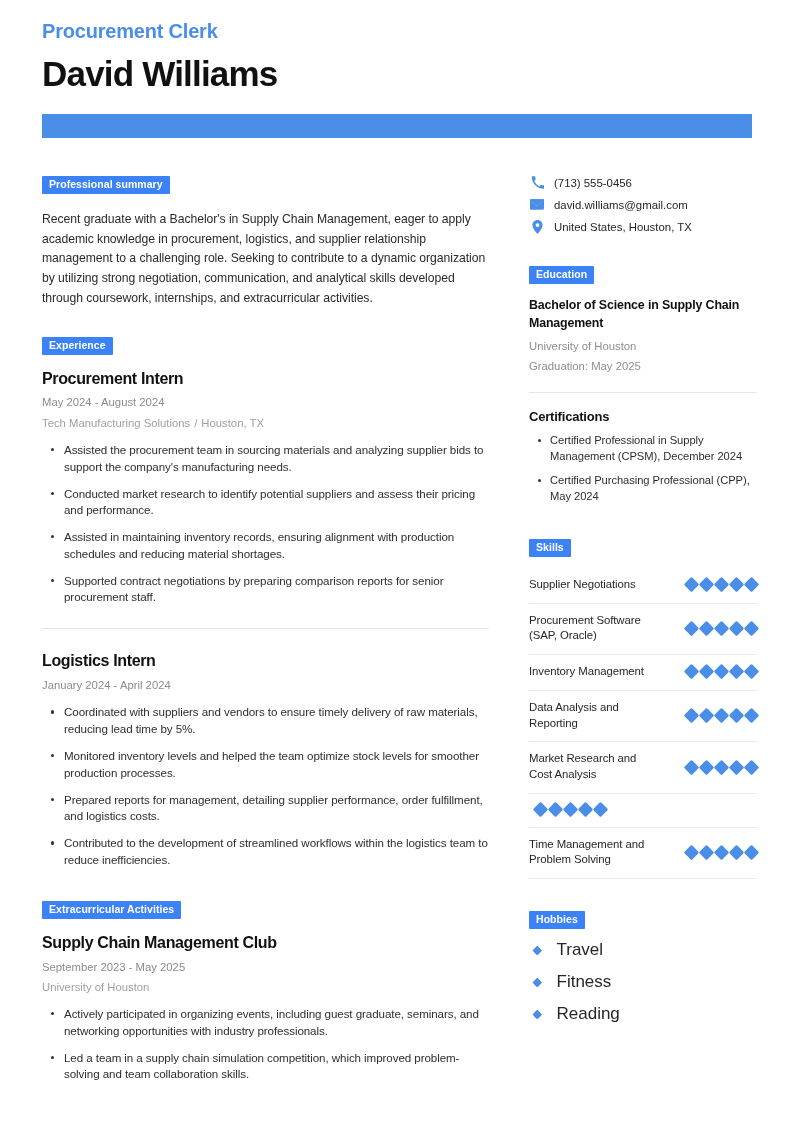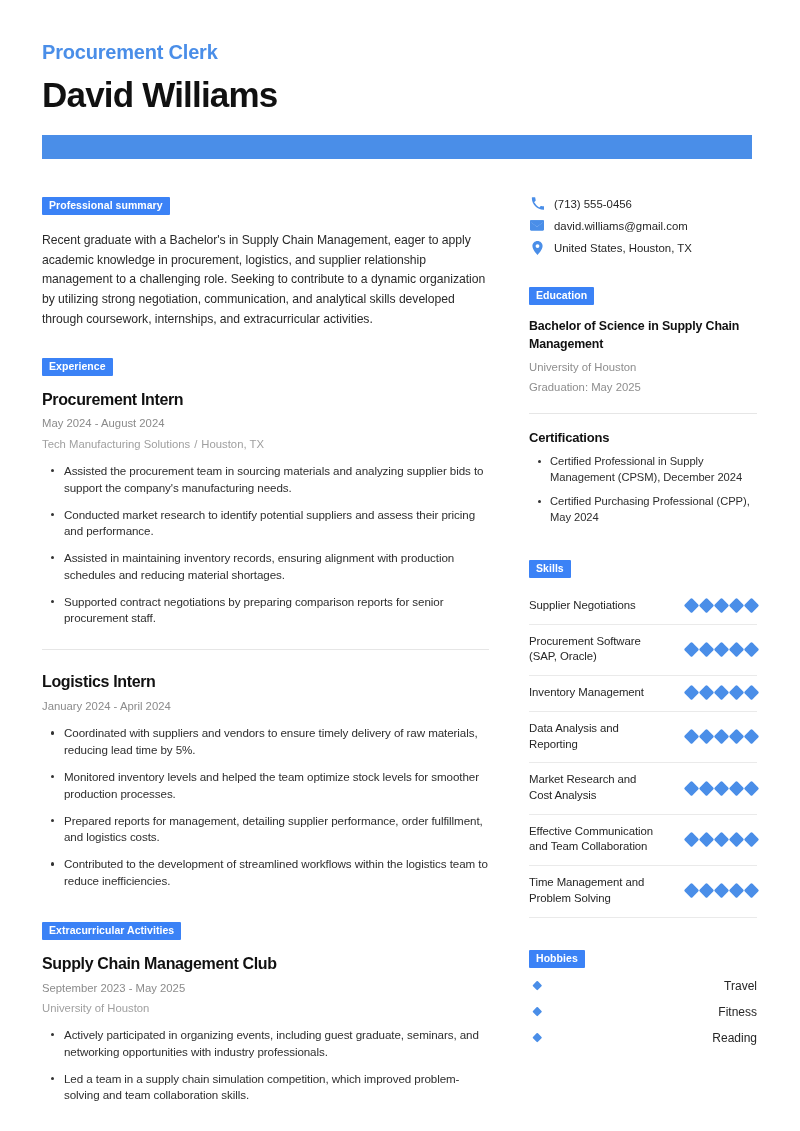--- a/index.html
+++ b/index.html
@@ -13,21 +13,21 @@
   body {
     font-family: "Liberation Sans", sans-serif;
     color: #1c1c1c;
     position: relative;
     overflow: hidden;
   }
 
   .page {
     width: 800px;
     height: 1131px;
-    padding: 40px 45px 0 42px;
+    padding: 19px 45px 0 42px;
     position: relative;
   }
 
   
   .header { margin-bottom: 0; }
 
   .job-title {
     font-size: 20px;
     font-weight: bold;
     color: #4a8ee8;
@@ -277,23 +277,22 @@
     border-radius: 1.5px;
   }
 
   
   .hobby-list { list-style: none; margin-top: 11px; }
 
   .hobby-item {
     display: flex;
     align-items: center;
     margin-bottom: 12px;
-    font-size: 12px;
+    font-size: 17px;
     color: #262626;
-    justify-content: space-between;
   }
 
   .hobby-item:last-child { margin-bottom: 0; }
 
   .hobby-dia {
     width: 6.5px;
     height: 6.5px;
     background: #4a8ee8;
     transform: rotate(45deg);
     margin-left: 5px;
@@ -477,21 +476,20 @@
             <span class="skill-rating">
                 <span class="dia"></span>
                 <span class="dia"></span>
                 <span class="dia"></span>
                 <span class="dia"></span>
                 <span class="dia"></span>
               </span>
           </div>
 
           <div class="skill-row">
-            <span class="skill-name">Effective Communication and Team Collaboration</span>
             <span class="skill-rating">
                 <span class="dia"></span>
                 <span class="dia"></span>
                 <span class="dia"></span>
                 <span class="dia"></span>
                 <span class="dia"></span>
               </span>
           </div>
 
           <div class="skill-row">

